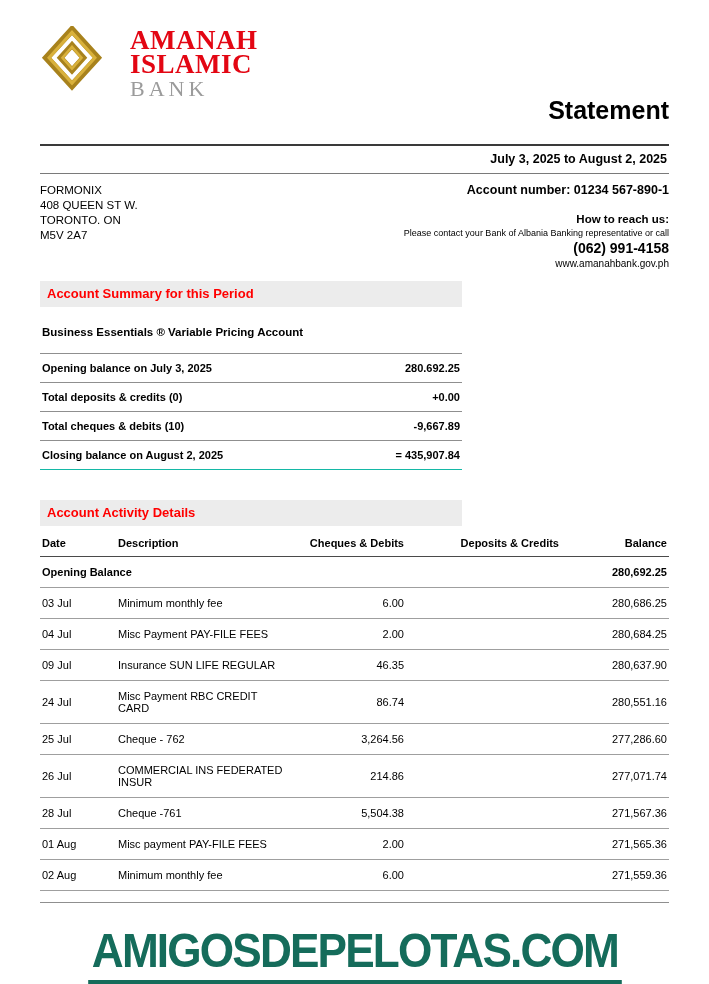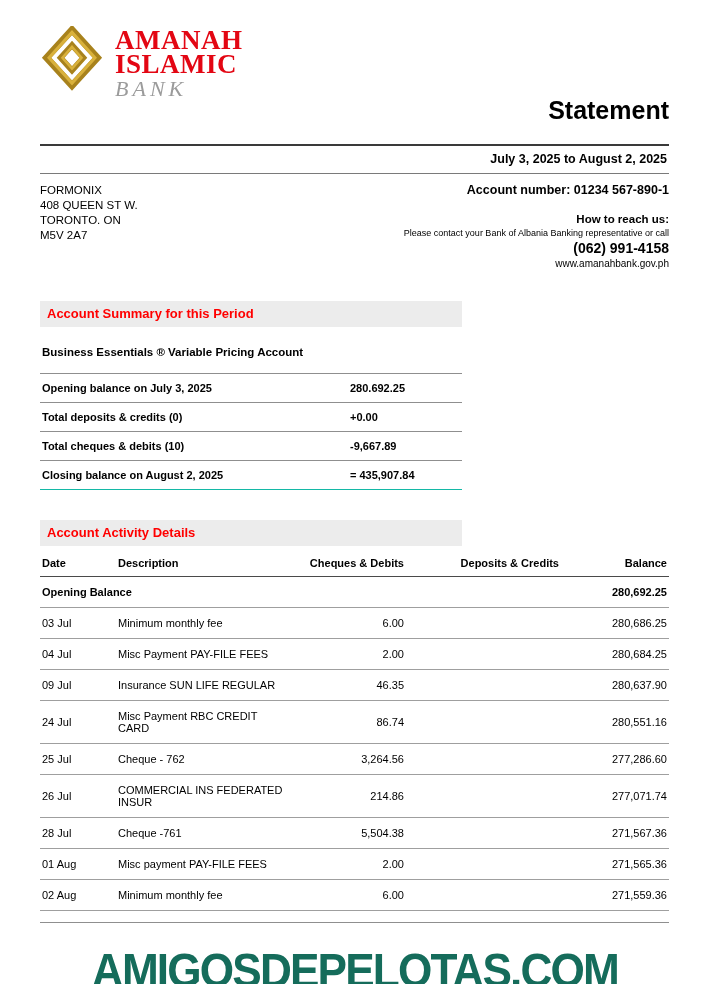--- a/index.html
+++ b/index.html
@@ -5,25 +5,25 @@
   * { box-sizing: border-box; }
   html,body { margin:0; padding:0; background:#e8e8e8; }
   .page {
     width: 709px; height: 984px; margin: 0 auto; background: #fff;
     font-family: "Liberation Sans", sans-serif; color: #000;
     padding: 26px 40px 0 40px; position: relative; overflow: hidden;
   }
 
   
   .top { display: flex; justify-content: space-between; align-items: flex-start; }
-  .brand { display: flex; gap: 11px; align-items: flex-start; }
+  .brand { display: flex; gap: 26px; align-items: flex-start; }
   .logo-mark { width: 64px; height: 66px; flex: 0 0 auto; }
   .brand-text { padding-top: 2px; font-family: "Liberation Serif", serif; }
   .brand-l1 { font-size: 27px; line-height: 24px; font-weight: 700; color: var(--brandRed); letter-spacing: .5px; }
-  .brand-l2 { font-size: 22px; line-height: 26px; font-weight: 400; color: var(--brandGray); letter-spacing: 4px; font-style: italic; }
+  .brand-l2 { font-size: 22px; line-height: 26px; font-weight: 400; color: var(--brandGray); letter-spacing: 4px; }
   .doc-title { margin-top: 64px; text-align: right; font-size: 25px; font-weight: 700; line-height: 40px; }
 
   .rule-heavy { border-top: 2px solid #3a3a3a; margin-top: 14px; }
   .rule-light { border-top: 1px solid #7a7a7a; }
   .period { text-align: right; font-weight: 700; font-size: 12.5px; padding: 6px 2px 7px 0; }
 
   
   .info-row { display: flex; justify-content: space-between; margin-top: 9px; }
   .customer { font-weight: 400; font-size: 11.5px; line-height: 15px; }
   .contact { text-align: right; }
@@ -31,30 +31,30 @@
   .reach-heading { font-weight: 700; font-size: 11.5px; }
   .reach-line { font-size: 9px; margin-top: 3px; }
   .reach-phone { font-weight: 700; font-size: 14px; margin-top: 2px; }
   .reach-site { font-size: 10px; margin-top: 2px; }
 
   
   .section-bar {
     width: 422px; background: var(--barGray); color: var(--accentRed);
     font-weight: 700; font-size: 13px; padding: 5px 8px 6px 7px;
   }
-  .bar-summary { margin-top: 32px; }
+  .bar-summary { margin-top: 12px; }
   .bar-activity { margin-top: 30px; }
 
   .account-type { font-weight: 700; font-size: 11.5px; margin: 19px 0 15px 2px; }
 
   
   .summary-table { width: 422px; border-collapse: collapse; font-size: 11px; }
   .summary-table td { border-top: 1px solid #8f8f8f; font-weight: 700; padding: 8px 2px 8px 2px; }
   .summary-table tr:last-child td { border-bottom: 1px solid #14b8a6; }
-  .summary-table .val { text-align: left; }
+  .summary-table .val { text-align: right; }
 
   
   .activity-table { width: 100%; border-collapse: collapse; font-size: 11px; margin-top: 2px; }
   .activity-table th {
     font-size: 11px; font-weight: 700; text-align: left;
     padding: 9px 2px 7px 2px; border-bottom: 1px solid #4a4a4a;
   }
   .activity-table th.num, .activity-table td.num { text-align: right; }
   .activity-table td { padding: 9px 2px 9px 2px; border-bottom: 1px solid #9f9f9f; }
   .activity-table .opening td { font-weight: 700; }

